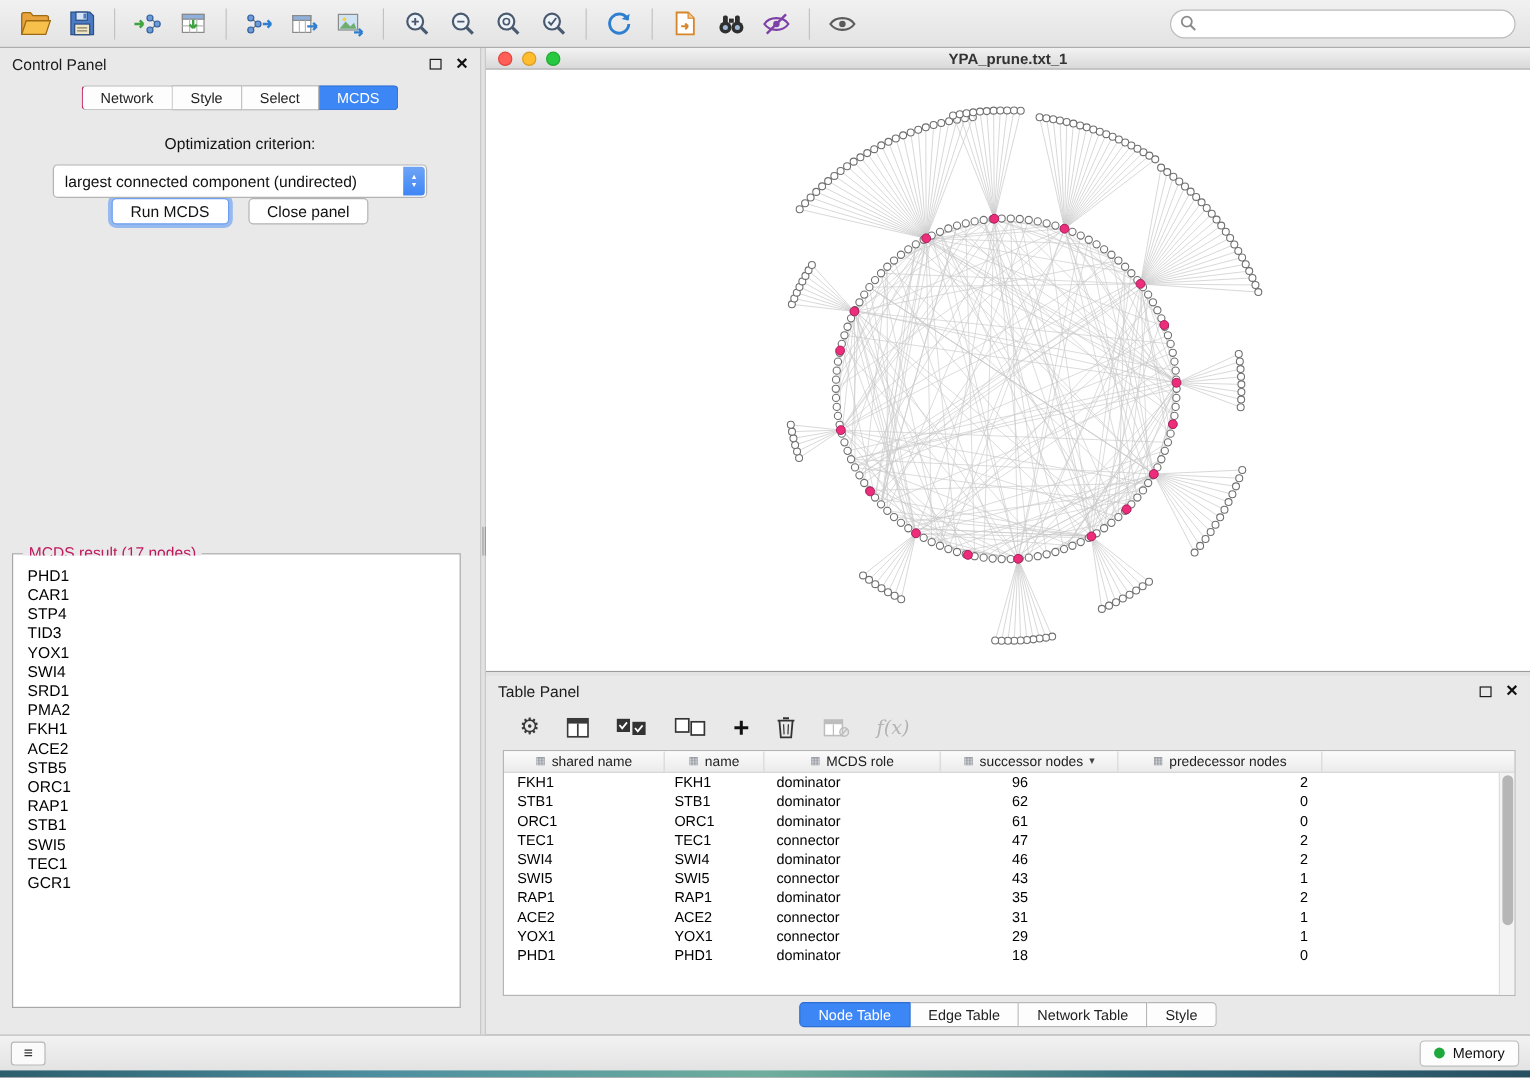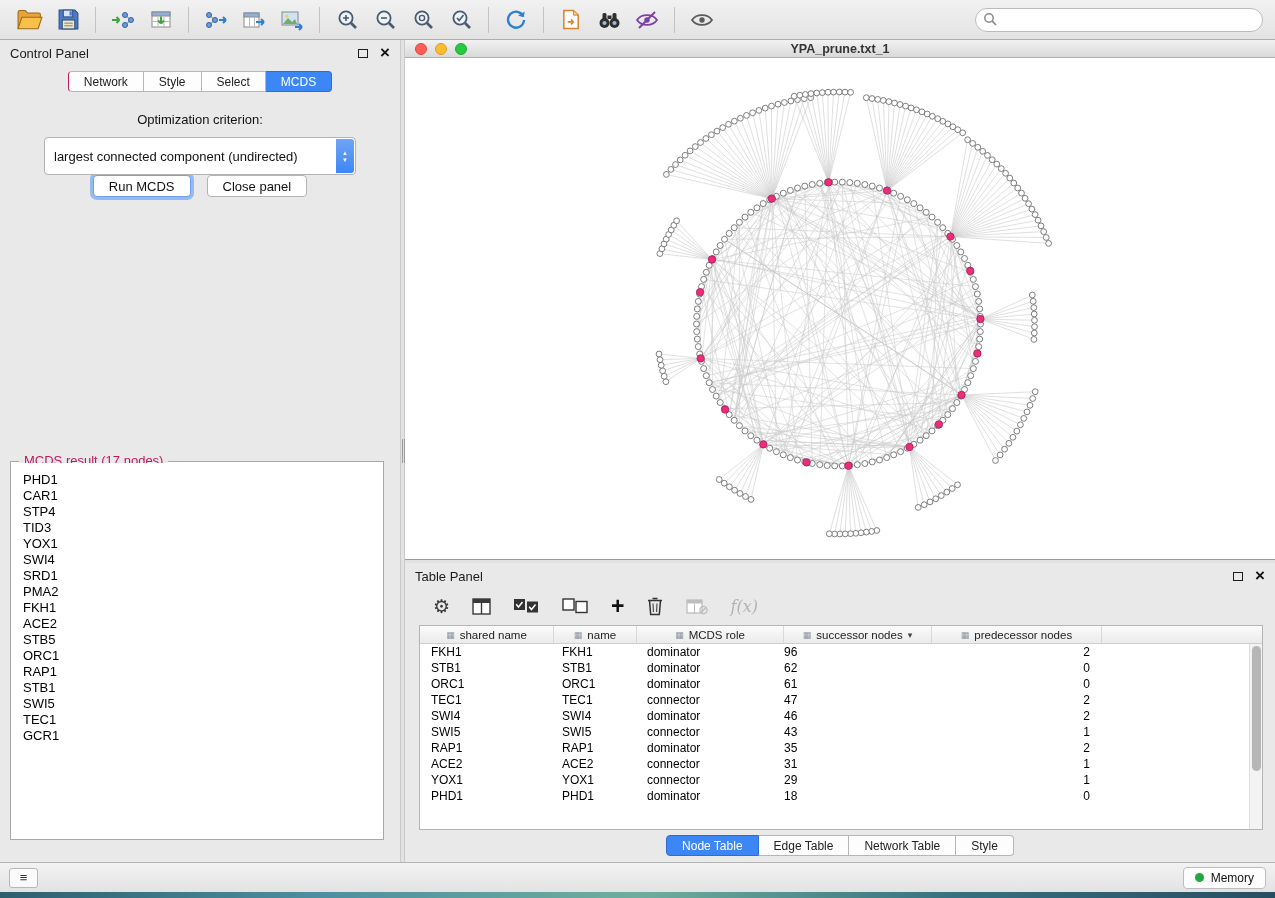--- a/index.html
+++ b/index.html
@@ -26,21 +26,21 @@
   .ph-icons{margin-left:auto;display:flex;gap:12px;align-items:center}
   .float-icon{width:10px;height:9px;border:1.5px solid #1c1c1c;display:inline-block;cursor:pointer}
   .close-x{font-size:17px;font-weight:bold;color:#111;line-height:12px;cursor:pointer}
   .seg-tabs{display:flex;justify-content:center;margin:7px 0 4px;flex:0 0 auto}
   .seg{height:21px;padding:0 15px;font-size:12px;background:#fdfdfd;border:1px solid #b6b6b6;border-left:none;color:#222;cursor:pointer}
   .seg:first-child{border-left:1px solid #be185d;border-radius:4px 0 0 4px}
   .seg:last-child{border-radius:0 4px 4px 0}
   .seg.active{background:var(--accent);border-color:#2e6ed2;color:#fff}
   .cp-inner{text-align:center;flex:0 0 auto}
   .opt-label{font-size:13px;color:#111;margin:16px 0 10px}
-  .combo{margin:0 auto;width:312px;height:38px;background:#fff;border:1px solid #b3b3b3;border-radius:4px;display:flex;align-items:center;position:relative;padding-left:9px;font-size:13px;color:#111;cursor:pointer;text-align:left}
+  .combo{margin:0 auto;width:312px;height:28px;background:#fff;border:1px solid #b3b3b3;border-radius:4px;display:flex;align-items:center;position:relative;padding-left:9px;font-size:13px;color:#111;cursor:pointer;text-align:left}
   .combo-btn{position:absolute;right:1px;top:1px;bottom:1px;width:18px;background:linear-gradient(#6ea4f5,var(--accent));border-radius:0 3px 3px 0;color:#fff;display:flex;flex-direction:column;align-items:center;justify-content:center;line-height:1;font-size:6px;gap:1px}
   .btn-row{display:flex;justify-content:center;gap:16px}
   .mac-btn{height:22px;padding:0 15px;font-size:13px;background:#fff;border:1px solid #b3b3b3;border-radius:4px;color:#111;cursor:pointer}
   .mac-btn.focused{box-shadow:0 0 0 3px rgba(82,145,245,.55);border-color:#6d9ef0}
   .groupbox{position:absolute;left:10px;right:16px;top:421px;bottom:22px;border:1px solid #a8a8a8;background:#fff}
   .groupbox-title{position:absolute;top:-9px;left:8px;background:#e9e9e9;padding:0 5px;font-size:13px;color:#be185d}
   .result-list{position:absolute;inset:1px;background:#fff;overflow:hidden;padding:9px 0 0 11px;font-size:13px;line-height:16px;color:#000}
   .result-list div{cursor:default}
 
   
@@ -67,21 +67,21 @@
   .thead .hcell{display:flex;align-items:center;justify-content:center;gap:5px;border-right:1px solid #d8d8d8;height:100%}
   .grid-ic{color:#8d939b;font-size:9px;font-family:"DejaVu Sans",sans-serif}
   .sort-ic{font-size:9px;color:#444}
   .w0{width:134px}.w1{width:83px}.w2{width:147px}.w3{width:148px}.w4{width:170px}
   .tbody{font-size:12px;color:#000}
   .trow{display:flex;height:16px;line-height:16px}
   .tcell{overflow:hidden;white-space:nowrap}
   .c0{width:134px;padding-left:11px}
   .c1{width:83px;padding-left:8px}
   .c2{width:147px;padding-left:10px}
-  .c3{width:148px;text-align:left;padding-right:16px}
+  .c3{width:148px;text-align:center;padding-right:16px}
   .c4{width:170px;text-align:right;padding-right:12px}
   .vscroll{position:absolute;top:18px;right:0;width:13px;bottom:0;background:#f3f3f3;border-left:1px solid #dedede}
   .vthumb{position:absolute;top:2px;left:2px;width:9px;height:125px;background:#b6b6b6;border-radius:5px;cursor:pointer}
   .table-tabs{height:27px;flex:0 0 auto;display:flex;justify-content:center;align-items:flex-start}
 
   
   .statusbar{height:30px;flex:0 0 auto;background:linear-gradient(#f2f2f2,#e3e3e3);border-top:1px solid #b3b3b3;display:flex;align-items:center;padding:0 9px}
   .menu-btn{width:29px;height:20px;border:1px solid #b7b7b7;background:#fafafa;border-radius:3px;font-size:13px;color:#333;line-height:16px;cursor:pointer}
   .memory-btn{margin-left:auto;height:22px;border:1px solid #bdbdbd;border-radius:4px;background:#fdfdfd;display:flex;align-items:center;gap:7px;padding:0 11px;font-size:12px;color:#111;cursor:pointer}
   .mem-dot{width:9px;height:9px;border-radius:50%;background:var(--green)}

